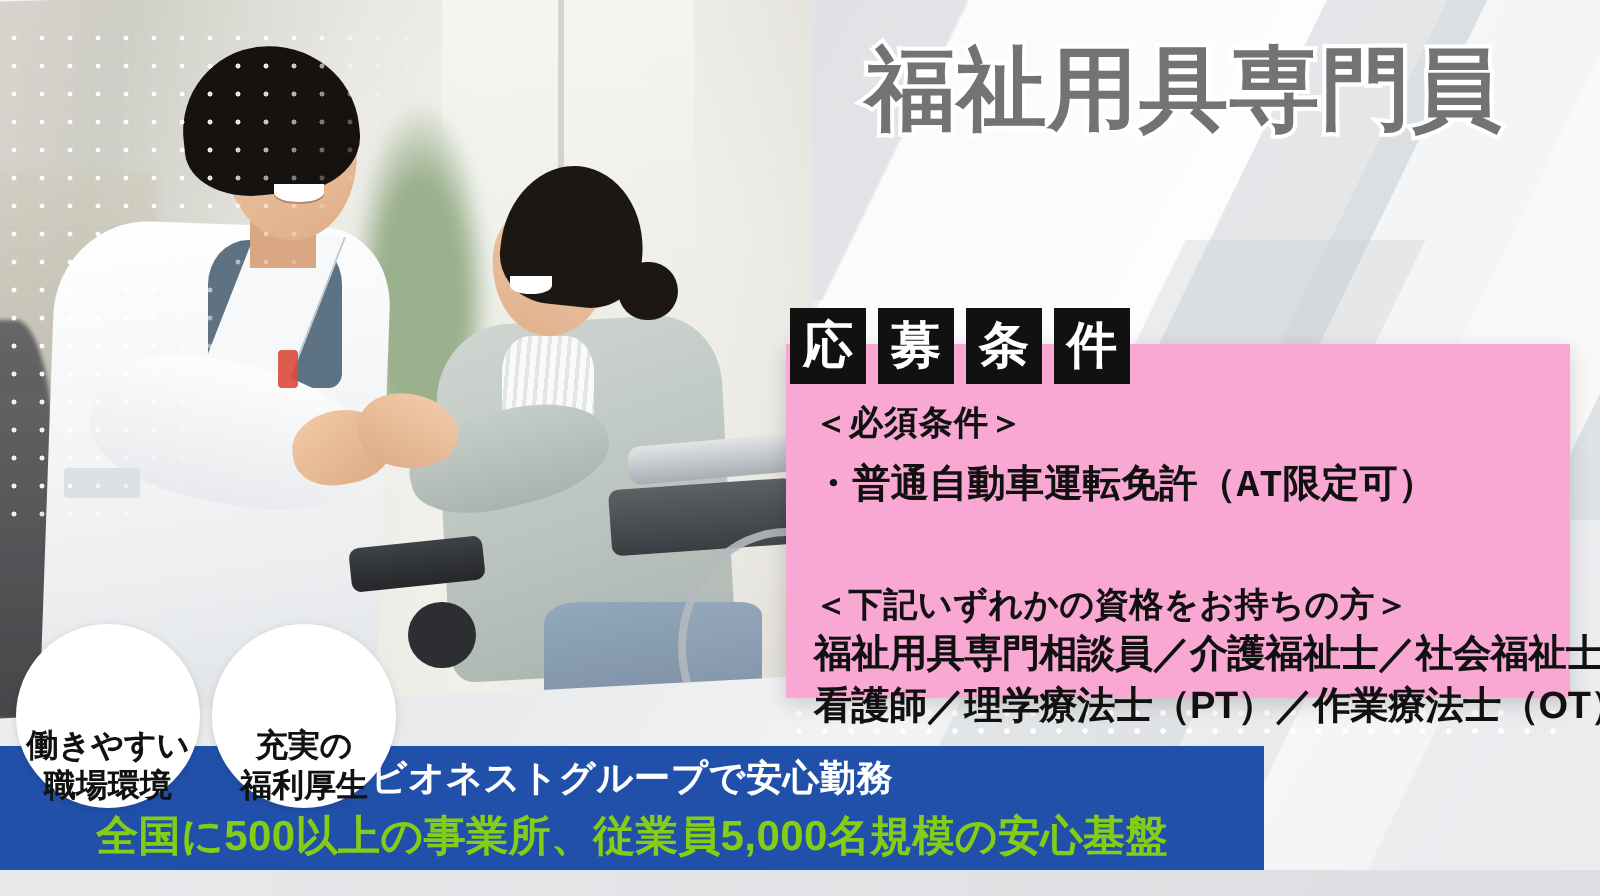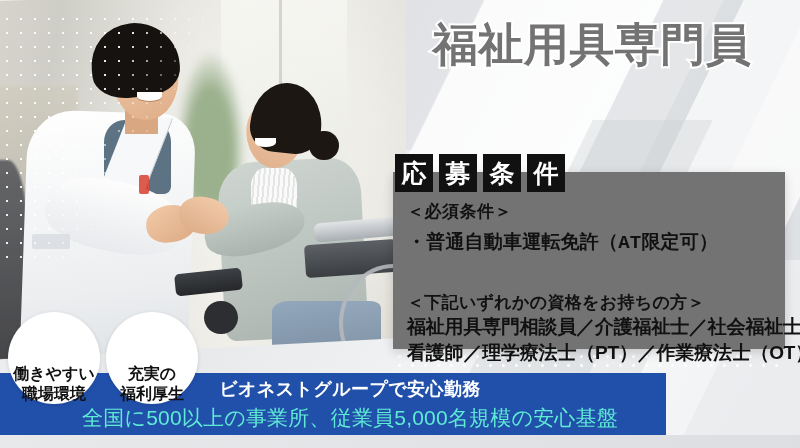--- a/index.html
+++ b/index.html
@@ -160,21 +160,21 @@
   .chips{position:absolute;left:395px;top:154px;display:flex;gap:6px;z-index:6;}
   .chip{
     width:38px;height:38px;background:#111111;color:#ffffff;
     display:flex;align-items:center;justify-content:center;
     font-size:25px;font-weight:bold;line-height:1;
   }
 
   
   .panel{
     position:absolute;left:393px;top:172px;width:392px;height:177px;
-    background:#737373;
+    background:#f9a8d4;
     box-shadow:0 3px 10px rgba(0,0,0,.16);
     z-index:4;
   }
   .panel-inner{padding:28px 8px 0 14px;color:#111111;font-weight:bold;}
   .req-head{font-size:17px;letter-spacing:.5px;}
   .req-item{font-size:19px;margin-top:6px;letter-spacing:.2px;font-family:Liberation Mono, monospace;}
   .qual-head{font-size:17px;margin-top:36px;letter-spacing:.3px;}
   .qual-line{font-size:19px;margin-top:0;letter-spacing:-.2px;white-space:nowrap;}
 
   
@@ -190,24 +190,24 @@
     width:92px;height:92px;border-radius:50%;background:#ffffff;
     display:flex;flex-direction:column;align-items:center;justify-content:flex-end;
     color:#111111;font-weight:bold;font-size:16px;line-height:1.25;
     box-shadow:0 1px 4px rgba(0,0,0,.12);
   }
 
   
   .band{
     position:absolute;left:0;top:373px;width:632px;height:62px;
     background:#2150ab;z-index:7;
-    display:flex;flex-direction:column;align-items:center;justify-content:center;padding-left:34px;
+    display:flex;flex-direction:column;align-items:center;justify-content:center;
   }
   .band-l1{color:#ffffff;font-weight:bold;font-size:18px;letter-spacing:.4px;}
-  .band-l2{color:#5eead4;font-weight:normal;font-size:21px;letter-spacing:.2px;margin-top:3px;}
+  .band-l2{color:#84cc16;font-weight:bold;font-size:21px;letter-spacing:.2px;margin-top:3px;}
 
   .footer-strip{
     position:absolute;left:0;top:435px;width:800px;height:13px;
     background:linear-gradient(100deg,#e7e9eb,#dcdee1);z-index:2;
   }
 </style>
 </head>
 <body>
 
 <div id="banner">

